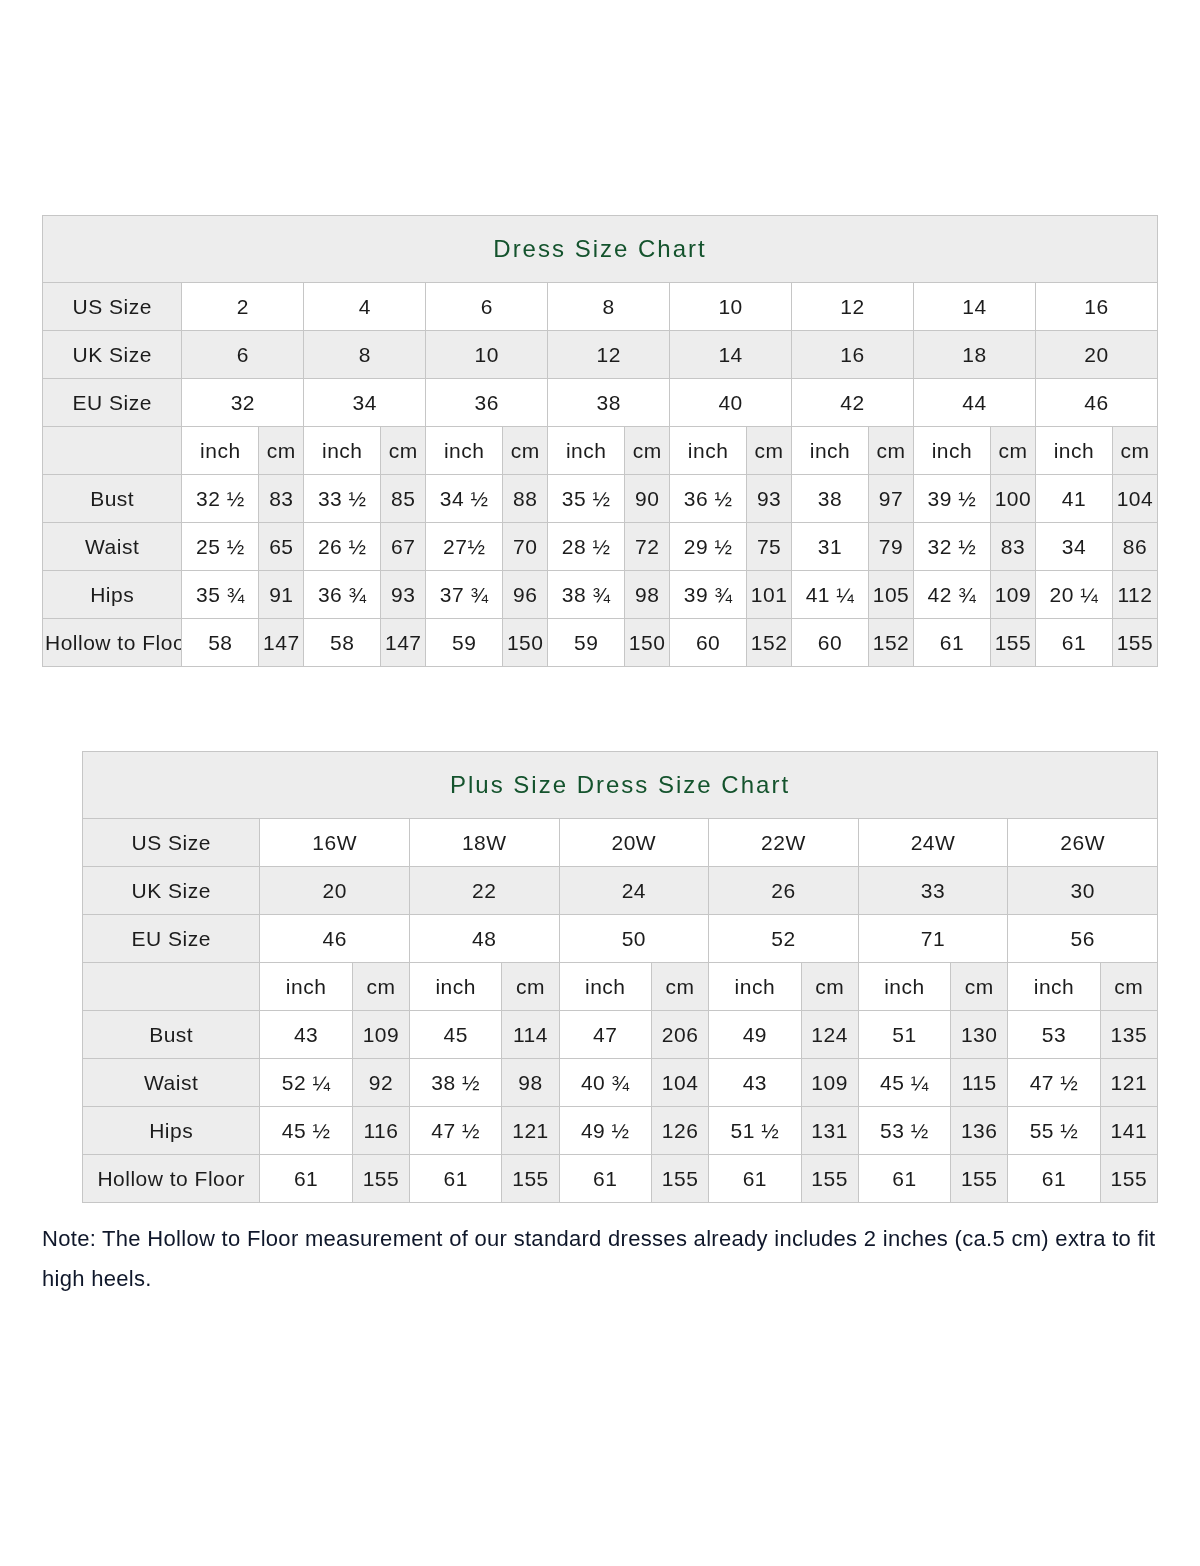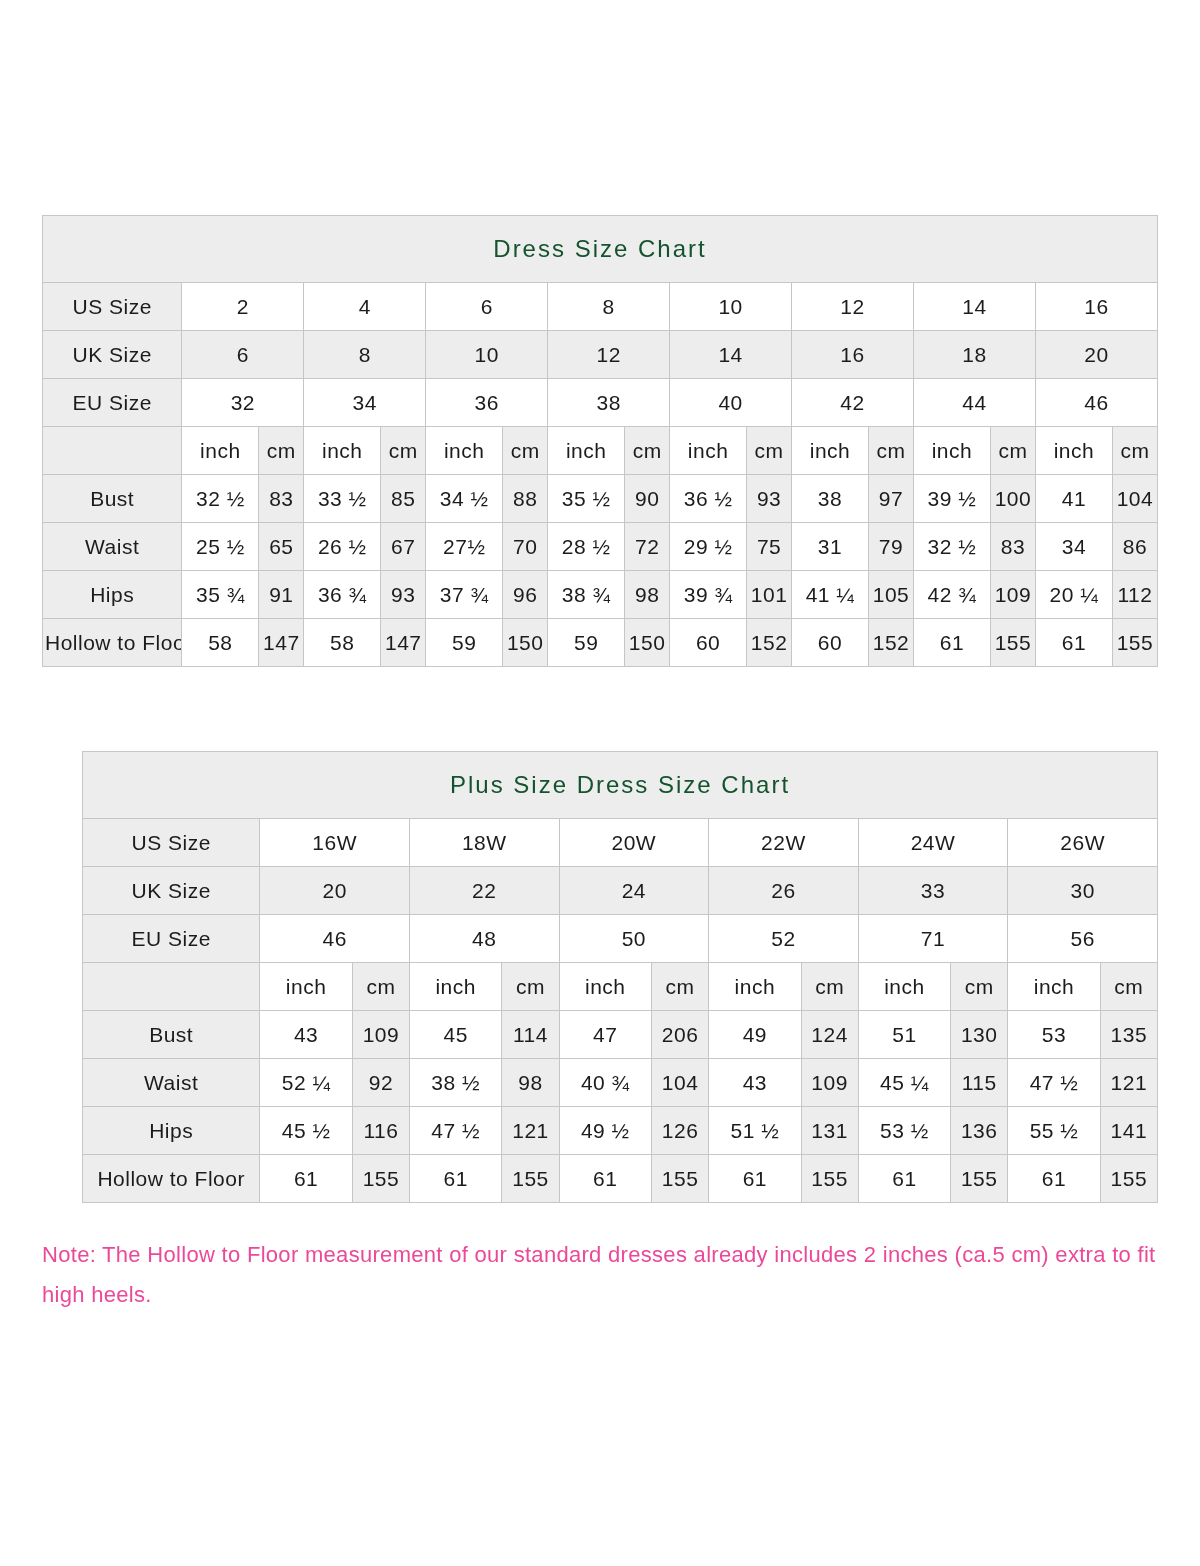--- a/index.html
+++ b/index.html
@@ -33,22 +33,22 @@
   table.standard col.c-inch  { width:6.9%; }
   table.standard col.c-cm    { width:4.0375%; }
   
   table.plus col.c-label { width:16.5%; }
   table.plus col.c-inch  { width:8.6%; }
   table.plus col.c-cm    { width:5.316%; }
 
   .plus-wrap { margin-top:84px;padding-left:40px; }
 
   .note {
-    margin-top:32px; font-size:22px; line-height:40px;
-    color:#ec4899; letter-spacing:0.3px;
+    margin-top:16px; font-size:22px; line-height:40px;
+    color:#0f172a; letter-spacing:0.3px;
   }
   .note p { margin:0; }
 </style>
 </head>
 <body>
 
 <div class="page">
 
   <table class="size-chart standard">
       <colgroup>

